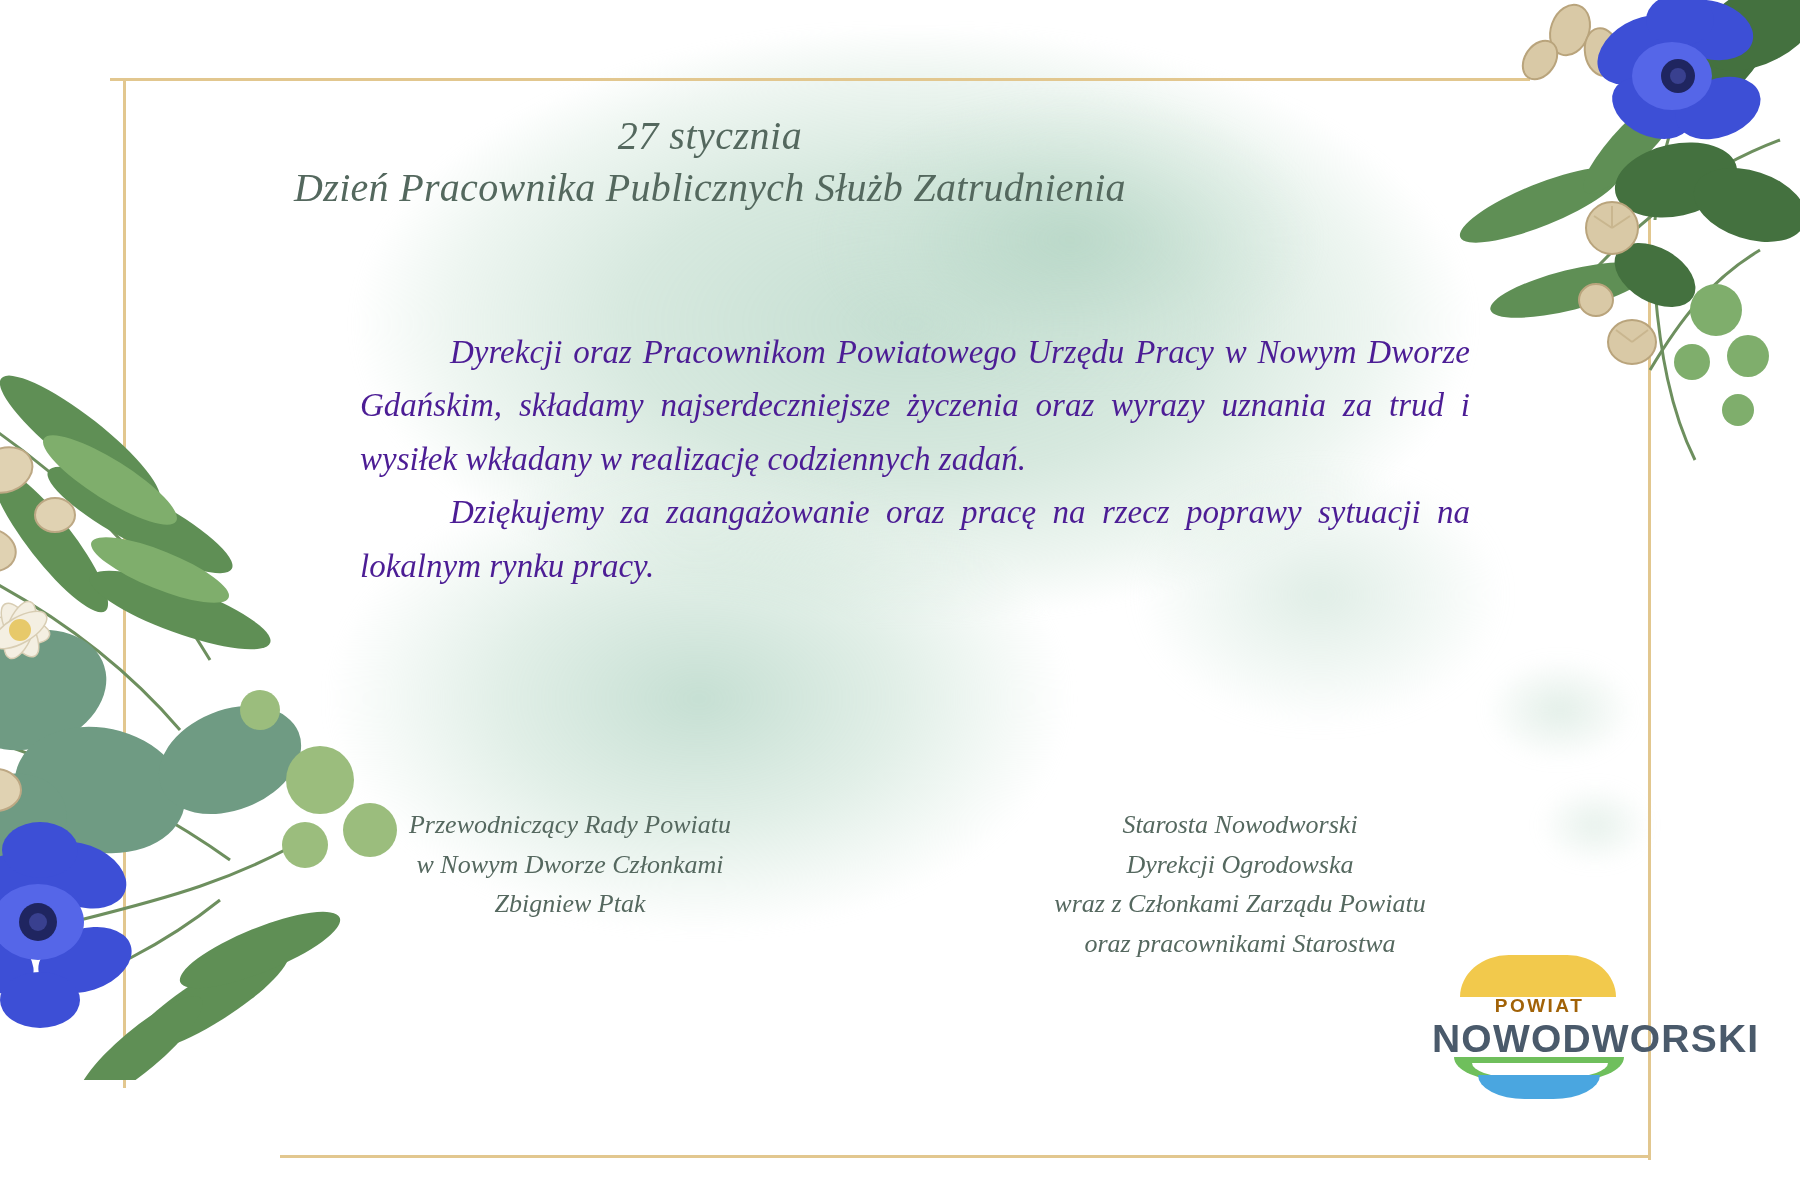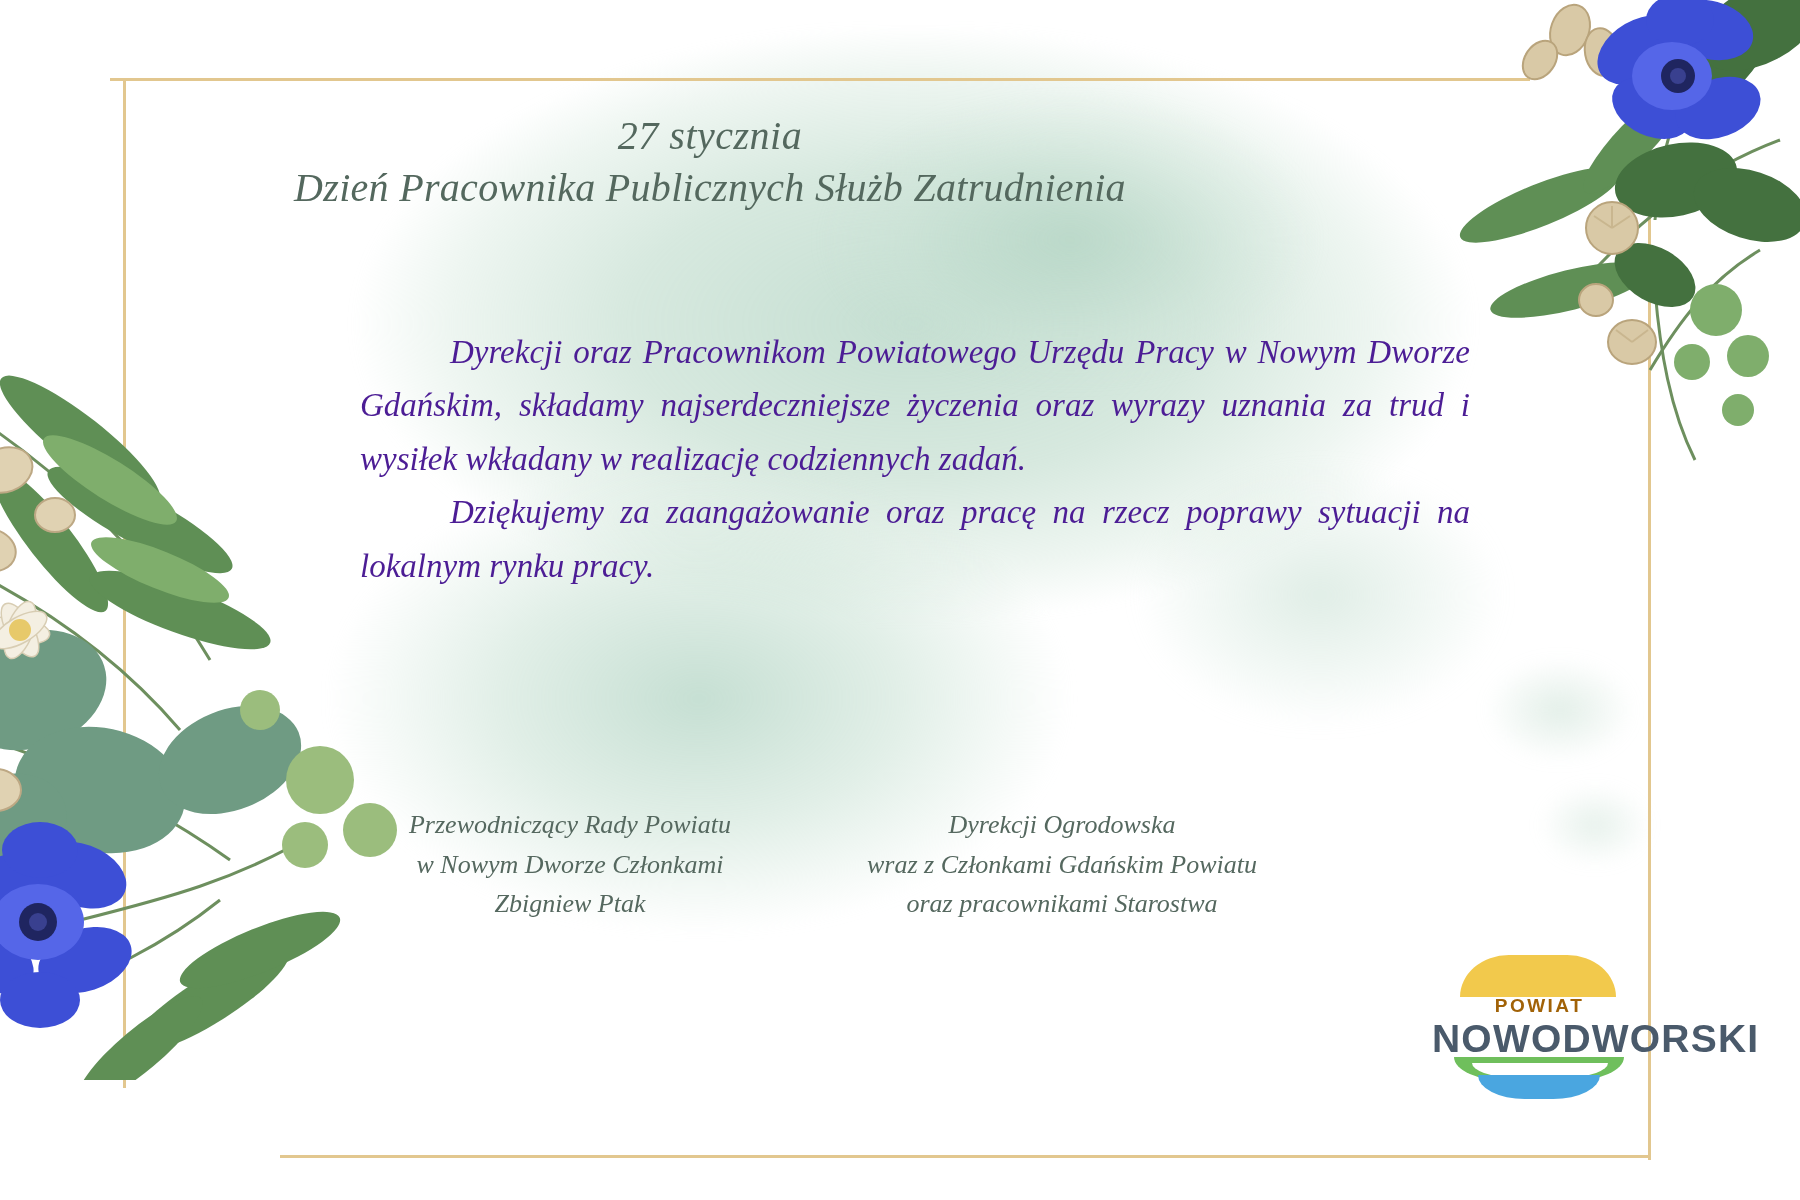--- a/index.html
+++ b/index.html
@@ -122,25 +122,25 @@
     text-indent: 90px;
   }
 
   
   .signatures {
     position: absolute;
     left: 330px;
     top: 805px;
     width: 1150px;
     display: flex;
+    justify-content: space-between;
     color: #55685f;
     font-style: italic;
     font-size: 26px;
     line-height: 1.52;
-    gap: 12px;
   }
   .sig-col {
     text-align: center;
     width: 480px;
   }
   .sig-col span { display: block; }
 
   
   .logo {
     position: absolute;
@@ -235,22 +235,23 @@
       <p class="para">Dziękujemy za zaangażowanie oraz pracę na rzecz poprawy sytuacji na lokalnym rynku pracy.</p>
     </div>
 
     <div class="signatures">
       <div class="sig-col">
         <span>Przewodniczący Rady Powiatu</span>
         <span>w Nowym Dworze Członkami</span>
         <span>Zbigniew Ptak</span>
       </div>
       <div class="sig-col">
+        <span>Starosta Nowodworski</span>
         <span>Dyrekcji Ogrodowska</span>
-        <span>wraz z Członkami Gdańskim Powiatu</span>
+        <span>wraz z Członkami Zarządu Powiatu</span>
         <span>oraz pracownikami Starostwa</span>
       </div>
     </div>
 
     <div class="logo">
       <div class="logo-arc"></div>
       <div class="logo-powiat">POWIAT</div>
       <div class="logo-nowod">NOWODWORSKI</div>
       <div class="logo-wave-green"></div>
       <div class="logo-wave-mask"></div>

